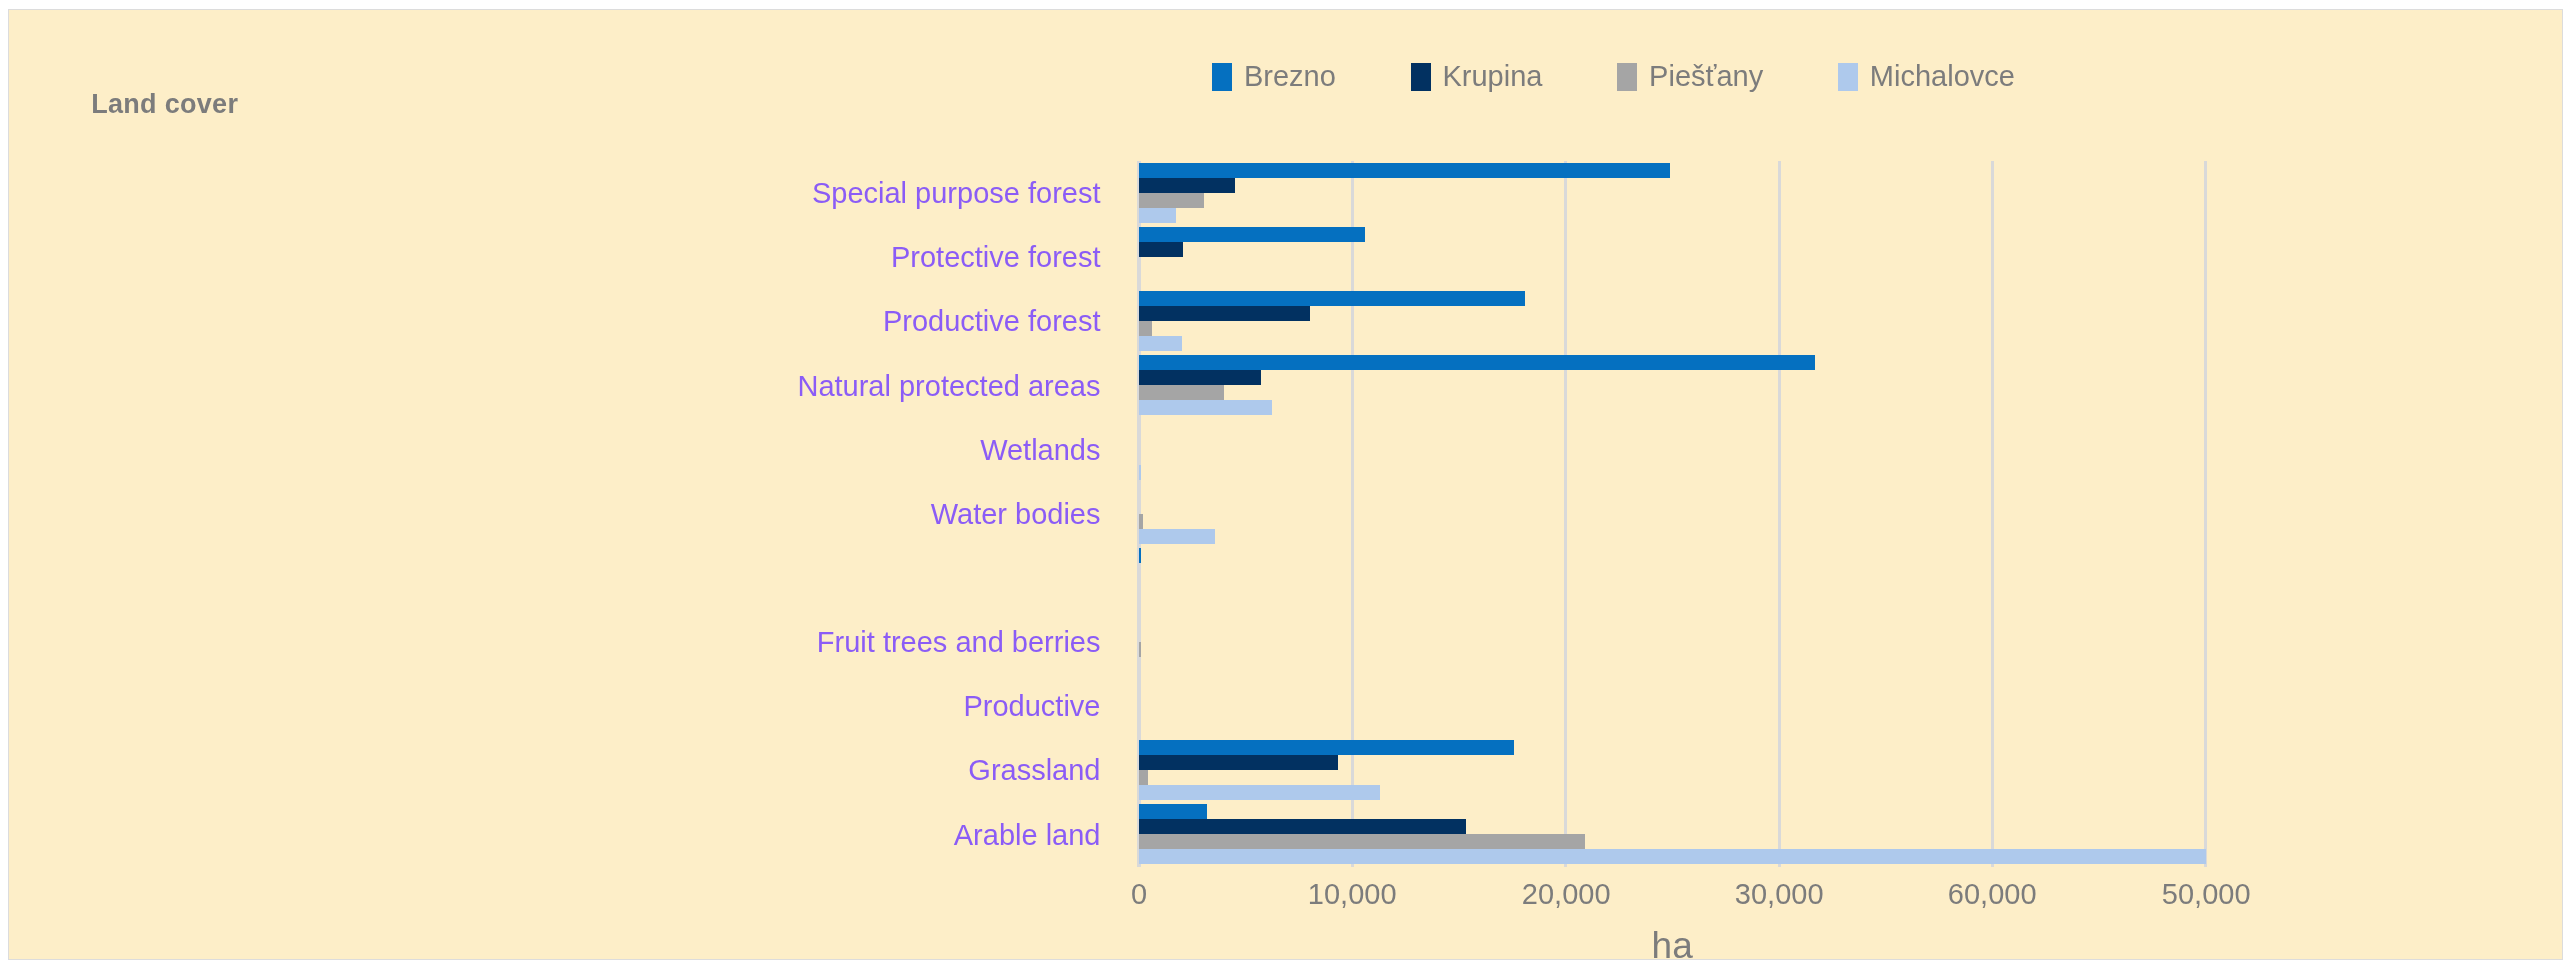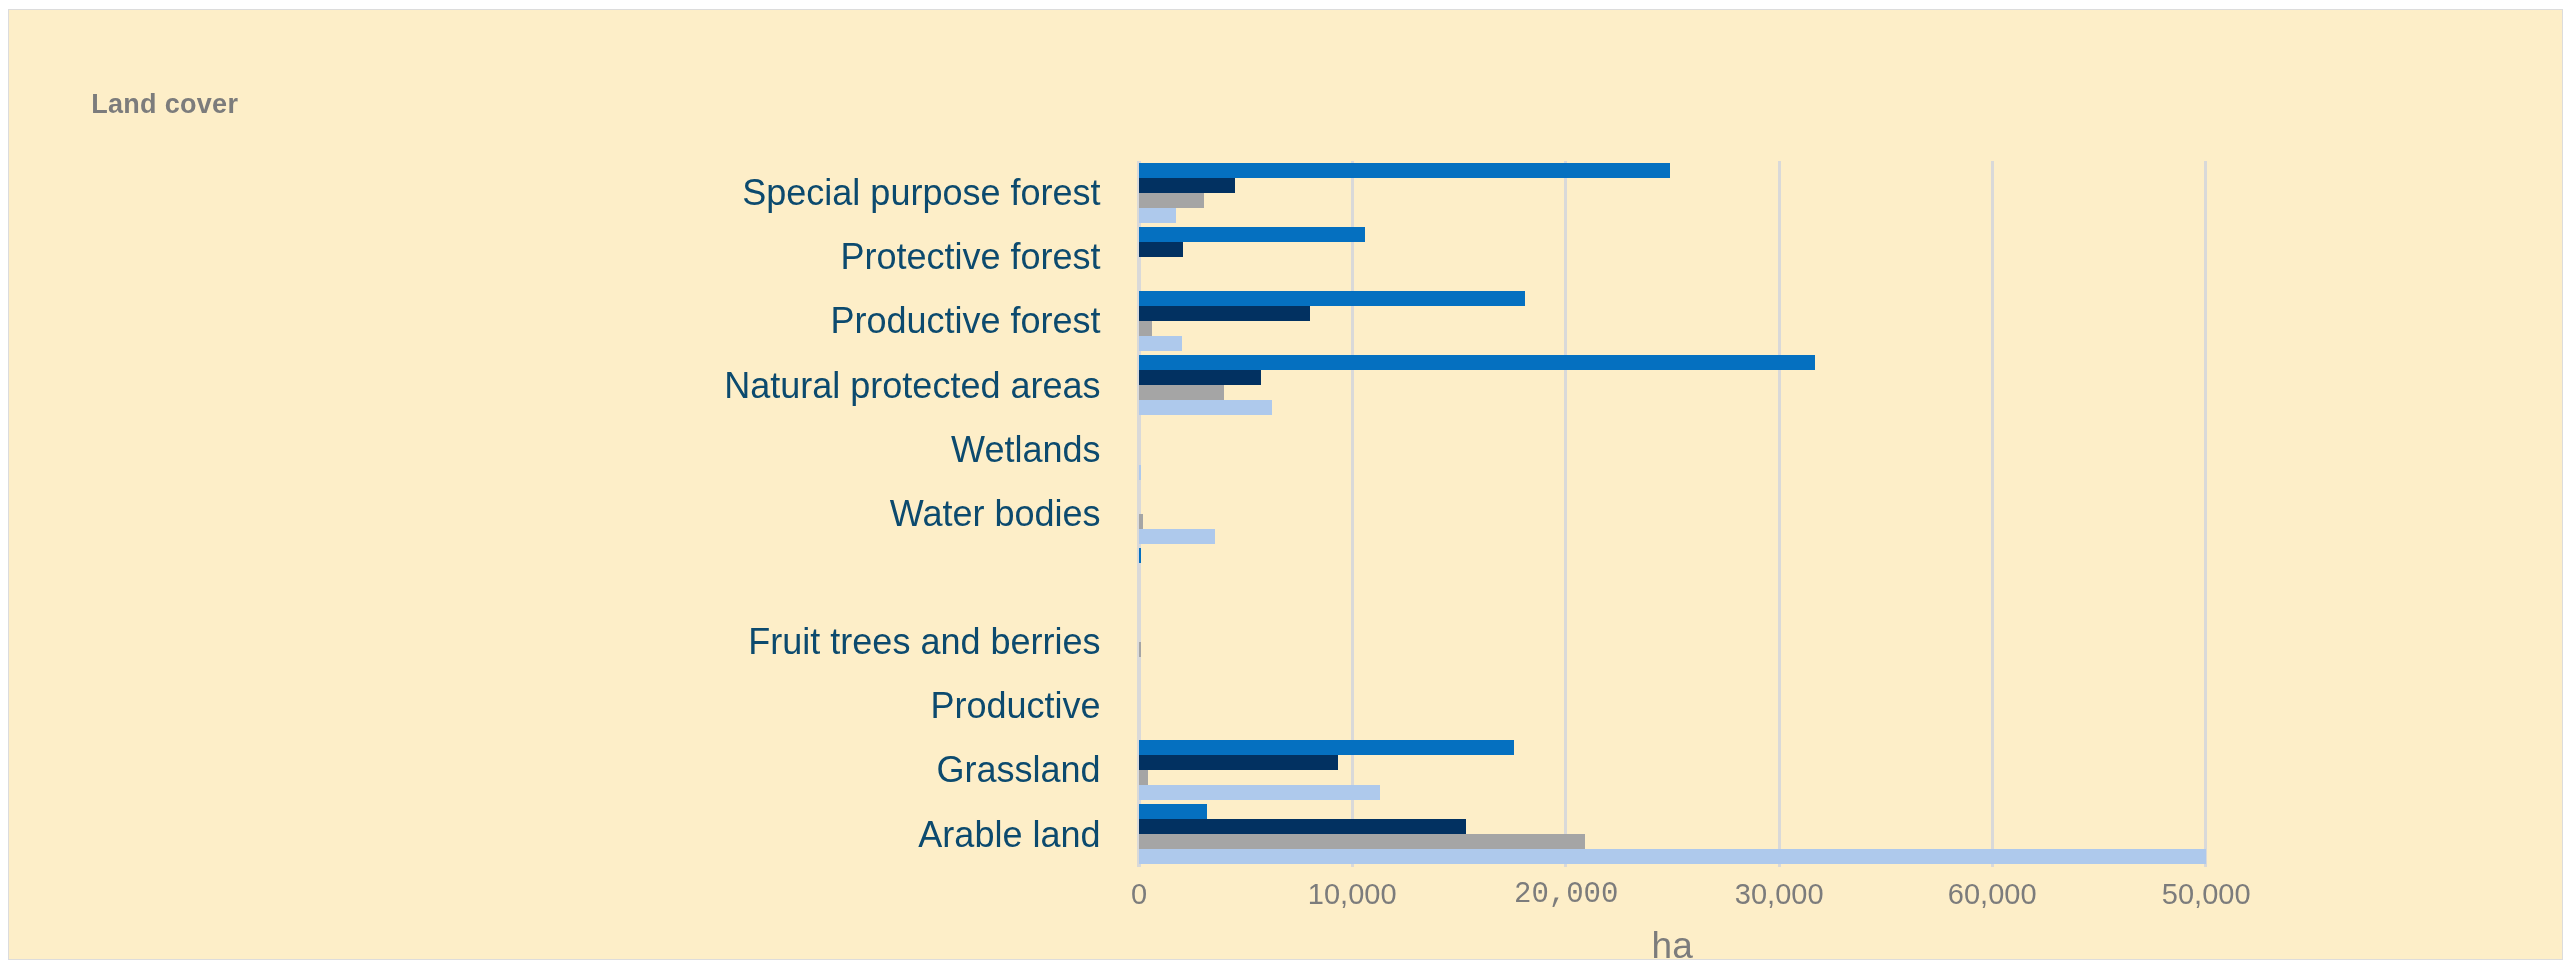--- a/index.html
+++ b/index.html
@@ -42,21 +42,21 @@
   .bar{
     position:absolute;left:0;height:15px;
   }
 
   
   #cat-labels{
     position:absolute;left:117px;top:151px;width:993px;height:706px;
   }
   .cat-label{
     position:absolute;right:18.7px;
-    font-size:36px;color:#0c4a6e;white-space:nowrap;line-height:1;
+    font-size:29px;color:#8b5cf6;white-space:nowrap;line-height:1;
     transform:translateY(-50%);
   }
 
   
   #xtick-labels{
     position:absolute;left:1130px;top:870px;width:1067px;height:35px;
   }
   .xtick{
     position:absolute;top:0;font-size:29px;color:#7c7c7c;
     white-space:nowrap;transform:translateX(-50%);line-height:1;
@@ -67,20 +67,38 @@
     white-space:nowrap;line-height:1;
   }
 </style>
 </head>
 <body>
 
 <div id="chart-frame">
 
   <div id="chart-title">Land cover</div>
 
+  <div id="legend">
+      <div class="legend-item">
+        <span class="legend-swatch" style="background: rgb(5, 112, 192);"></span>
+        <span class="legend-label">Brezno</span>
+      </div>
+      <div class="legend-item">
+        <span class="legend-swatch" style="background: rgb(2, 49, 97);"></span>
+        <span class="legend-label">Krupina</span>
+      </div>
+      <div class="legend-item">
+        <span class="legend-swatch" style="background: rgb(165, 165, 165);"></span>
+        <span class="legend-label">Piešťany</span>
+      </div>
+      <div class="legend-item">
+        <span class="legend-swatch" style="background: rgb(174, 201, 236);"></span>
+        <span class="legend-label">Michalovce</span>
+      </div>
+    </div>
 
   <div id="cat-labels">
       <div class="cat-label" style="top: 32px;">Special purpose forest</div>
       <div class="cat-label" style="top: 96px;">Protective forest</div>
       <div class="cat-label" style="top: 160px; margin-left: 16px;">Productive forest</div>
       <div class="cat-label" style="top: 225px;">Natural protected areas</div>
       <div class="cat-label" style="top: 289px;">Wetlands</div>
       <div class="cat-label" style="top: 353px;">Water bodies</div>
       <div class="cat-label" style="top: 481px;">Fruit trees and berries</div>
       <div class="cat-label" style="top: 545px;">Productive</div>
@@ -160,21 +178,21 @@
         <div class="bar" style="top: 1.7px; width: 68px; background: rgb(5, 112, 192);"></div>
         <div class="bar" style="top: 17px; width: 327px; background: rgb(2, 49, 97);"></div>
         <div class="bar" style="top: 32px; width: 446px; background: rgb(165, 165, 165);"></div>
         <div class="bar" style="top: 47px; width: 1067px; background: rgb(174, 201, 236);"></div>
       </div>
     </div>
 
   <div id="xtick-labels">
       <div class="xtick" style="left: 0px;">0</div>
       <div class="xtick" style="left: 213px;">10,000</div>
-      <div class="xtick" style="left: 427px; font-family: Liberation Mono, monospace;">20,000</div>
+      <div class="xtick" style="left: 427px;">20,000</div>
       <div class="xtick" style="left: 640px;">30,000</div>
       <div class="xtick" style="left: 853px;">60,000</div>
       <div class="xtick" style="left: 1067px;">50,000</div>
     </div>
 
   <div id="xaxis-title">ha</div>
 
 </div>
 
 

